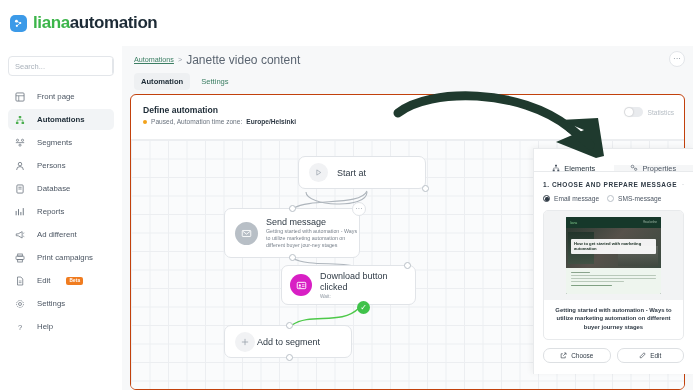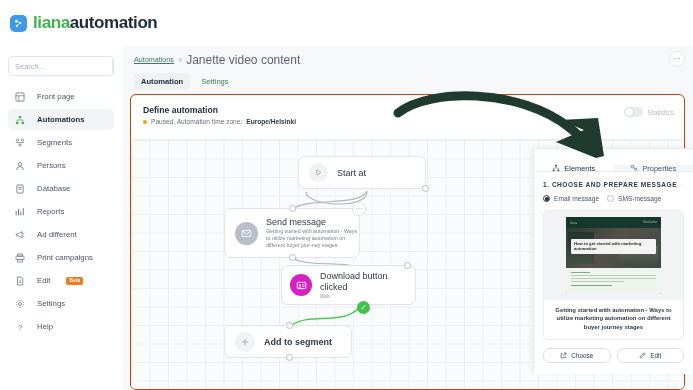--- a/index.html
+++ b/index.html
@@ -120,21 +120,21 @@
   .node .circle {
     border-radius:50%; display:flex; align-items:center; justify-content:center; flex:0 0 auto;
   }
   .node-title { font-size:9px; color:#2f3a45; }
   .node-desc { font-size:5.3px; color:#7a838d; line-height:1.35; margin-top:1px; }
   .node-wait { font-size:4.8px; color:#8e97a1; margin-top:1px; }
 
   #node-start { left:167px; top:16px; width:128px; height:33px; padding-left:10px; gap:9px; }
   #node-send  { left:93px;  top:68px; width:136px; height:50px; padding-left:10px; gap:8px; }
   #node-down  { left:150px; top:125px; width:135px; height:40px; padding-left:8px; gap:8px; }
-  #node-add   { left:93px;  top:185px; width:128px; height:33px; padding-left:10px; gap:9px;font-weight:bold; }
+  #node-add   { left:93px;  top:185px; width:128px; height:33px; padding-left:10px; gap:2px; }
 
   .node-kebab {
     position:absolute; right:-7px; top:-7px; width:14px; height:14px; border-radius:50%;
     background:#fff; border:1px solid #e1e4e8; color:#9aa3ad; font-size:7px;
     display:flex; align-items:center; justify-content:center; line-height:0;
   }
   .port {
     position:absolute; width:7px; height:7px; border-radius:50%;
     background:#fff; border:1.2px solid #b9c0c7;
   }

